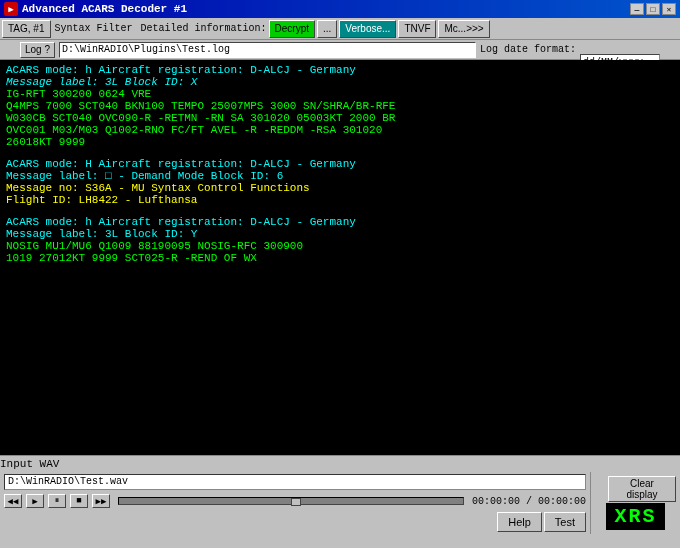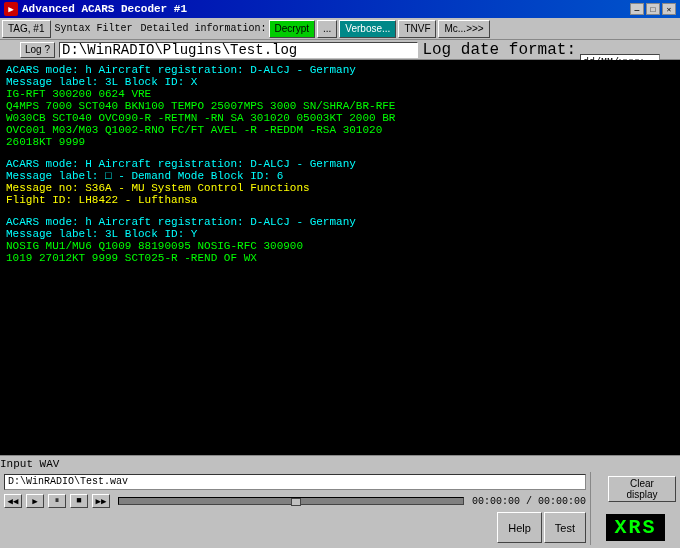--- a/index.html
+++ b/index.html
@@ -128,27 +128,27 @@
     }
     #file-path-input {
       flex: 1;
       height: 16px;
       background: white;
       border: 1px solid #888;
       border-top-color: #444;
       border-left-color: #444;
       border-bottom-color: #fff;
       border-right-color: #fff;
-      font-size: 14px;
+      font-size: 10px;
       padding: 0 2px;
       color: #000;
       font-family: 'Courier New', Courier, monospace;
     }
     #log-date-label {
-      font-size: 16px;
+      font-size: 10px;
       color: #000;
     }
     #log-date-format {
       height: 16px;
       background: white;
       border: 1px solid #888;
       border-top-color: #444;
       border-left-color: #444;
       font-size: 10px;
       padding: 0 2px;
@@ -284,21 +284,21 @@
       background: #c0c0c0;
       border: 1px solid #888;
       border-top-color: #fff;
       border-left-color: #fff;
       border-bottom-color: #444;
       border-right-color: #444;
       font-size: 11px;
       padding: 2px 10px;
       cursor: pointer;
       color: #000;
-      height: 31px;
+      height: 20px;
     }
     #main-bottom {
       display: flex;
       flex-direction: row;
     }
     #bottom-left {
       flex: 1;
       display: flex;
       flex-direction: column;
     }
@@ -342,31 +342,31 @@
   <button class="toolbar-btn" id="log-btn">Log ?</button>
   <input type="text" id="file-path-input" value="D:\WinRADIO\Plugins\Test.log" style="">
   <span id="log-date-label">Log date format:</span>
   <input type="text" id="log-date-format" value="dd/MM/yyyy" style="">
 </div>
 
 <div id="main-display">
   <div id="messages-container">
   <div class="acars-block">
         <div style="color: rgb(0, 255, 255);">ACARS mode: h  Aircraft registration: D-ALCJ - Germany</div>
-        <div style="color: rgb(0, 255, 255);">Message label: 3L  Block ID: X</div>
+        <div style="color: rgb(0, 255, 255); font-style: italic;">Message label: 3L  Block ID: X</div>
         <div style="color: rgb(0, 255, 0);">IG-RFT 300200 0624 VRE</div>
         <div style="color: rgb(0, 255, 0);">Q4MPS 7000 SCT040 BKN100 TEMPO 25007MPS 3000 SN/SHRA/BR-RFE</div>
         <div style="color: rgb(0, 255, 0);">W030CB SCT040 OVC090-R -RETMN -RN SA 301020 05003KT 2000 BR</div>
         <div style="color: rgb(0, 255, 0);"> OVC001 M03/M03 Q1002-RNO FC/FT AVEL -R -REDDM -RSA 301020</div>
         <div style="color: rgb(0, 255, 0);">26018KT 9999</div>
       </div>
       <div class="acars-block">
         <div style="color: rgb(0, 255, 255);">ACARS mode: H  Aircraft registration: D-ALCJ - Germany</div>
         <div style="color: rgb(0, 255, 255);">Message label: □ - Demand Mode  Block ID: 6</div>
-        <div style="color: rgb(255, 255, 0);">Message no: S36A - MU System Control Functions</div>
+        <div style="color: rgb(255, 255, 0);">Message no: S36A - MU Syntax Control Functions</div>
         <div style="color: rgb(255, 255, 0);">Flight ID: LH8422 - Lufthansa</div>
       </div>
       <div class="acars-block">
         <div style="color: rgb(0, 255, 255);">ACARS mode: h  Aircraft registration: D-ALCJ - Germany</div>
         <div style="color: rgb(0, 255, 255);">Message label: 3L  Block ID: Y</div>
         <div style="color: rgb(0, 255, 0);">NOSIG MU1/MU6 Q1009 88190095 NOSIG-RFC 300900</div>
         <div style="color: rgb(0, 255, 0);">1019 27012KT 9999 SCT025-R -REND OF WX</div>
       </div>
     </div>
 </div>

